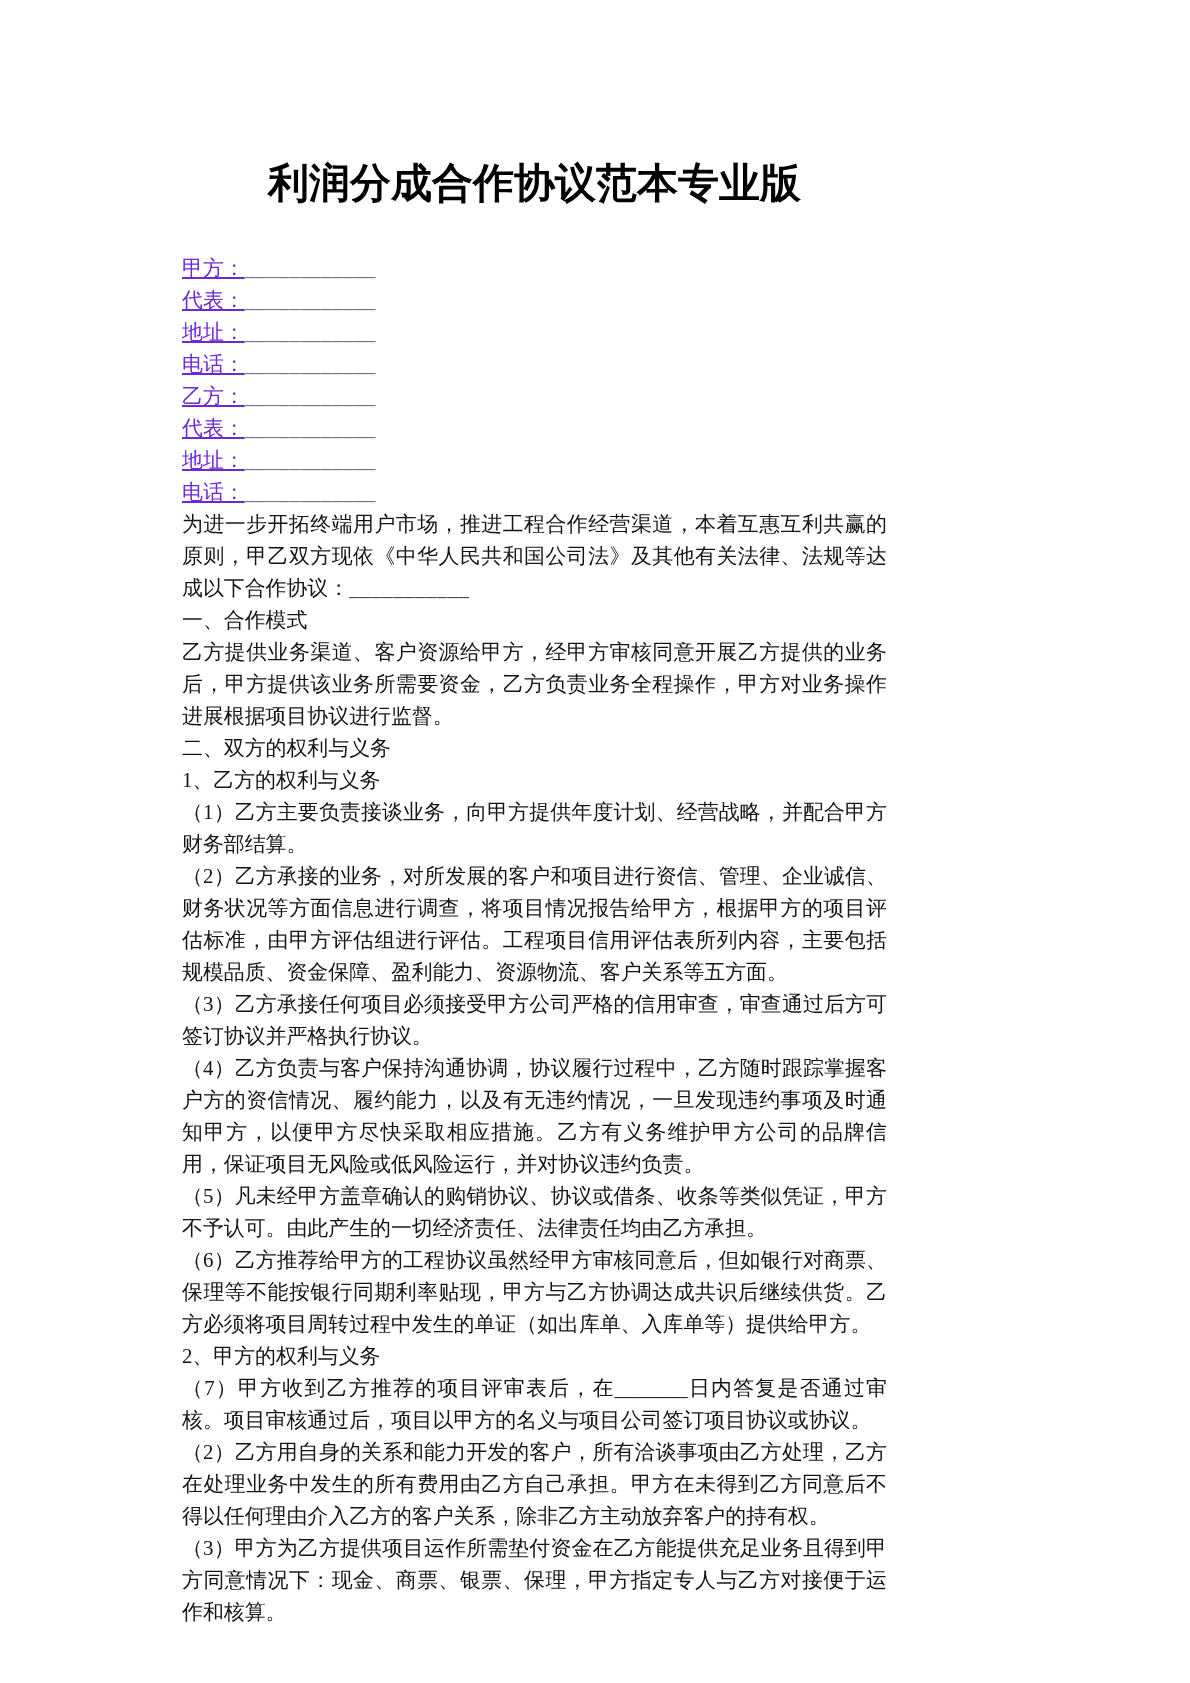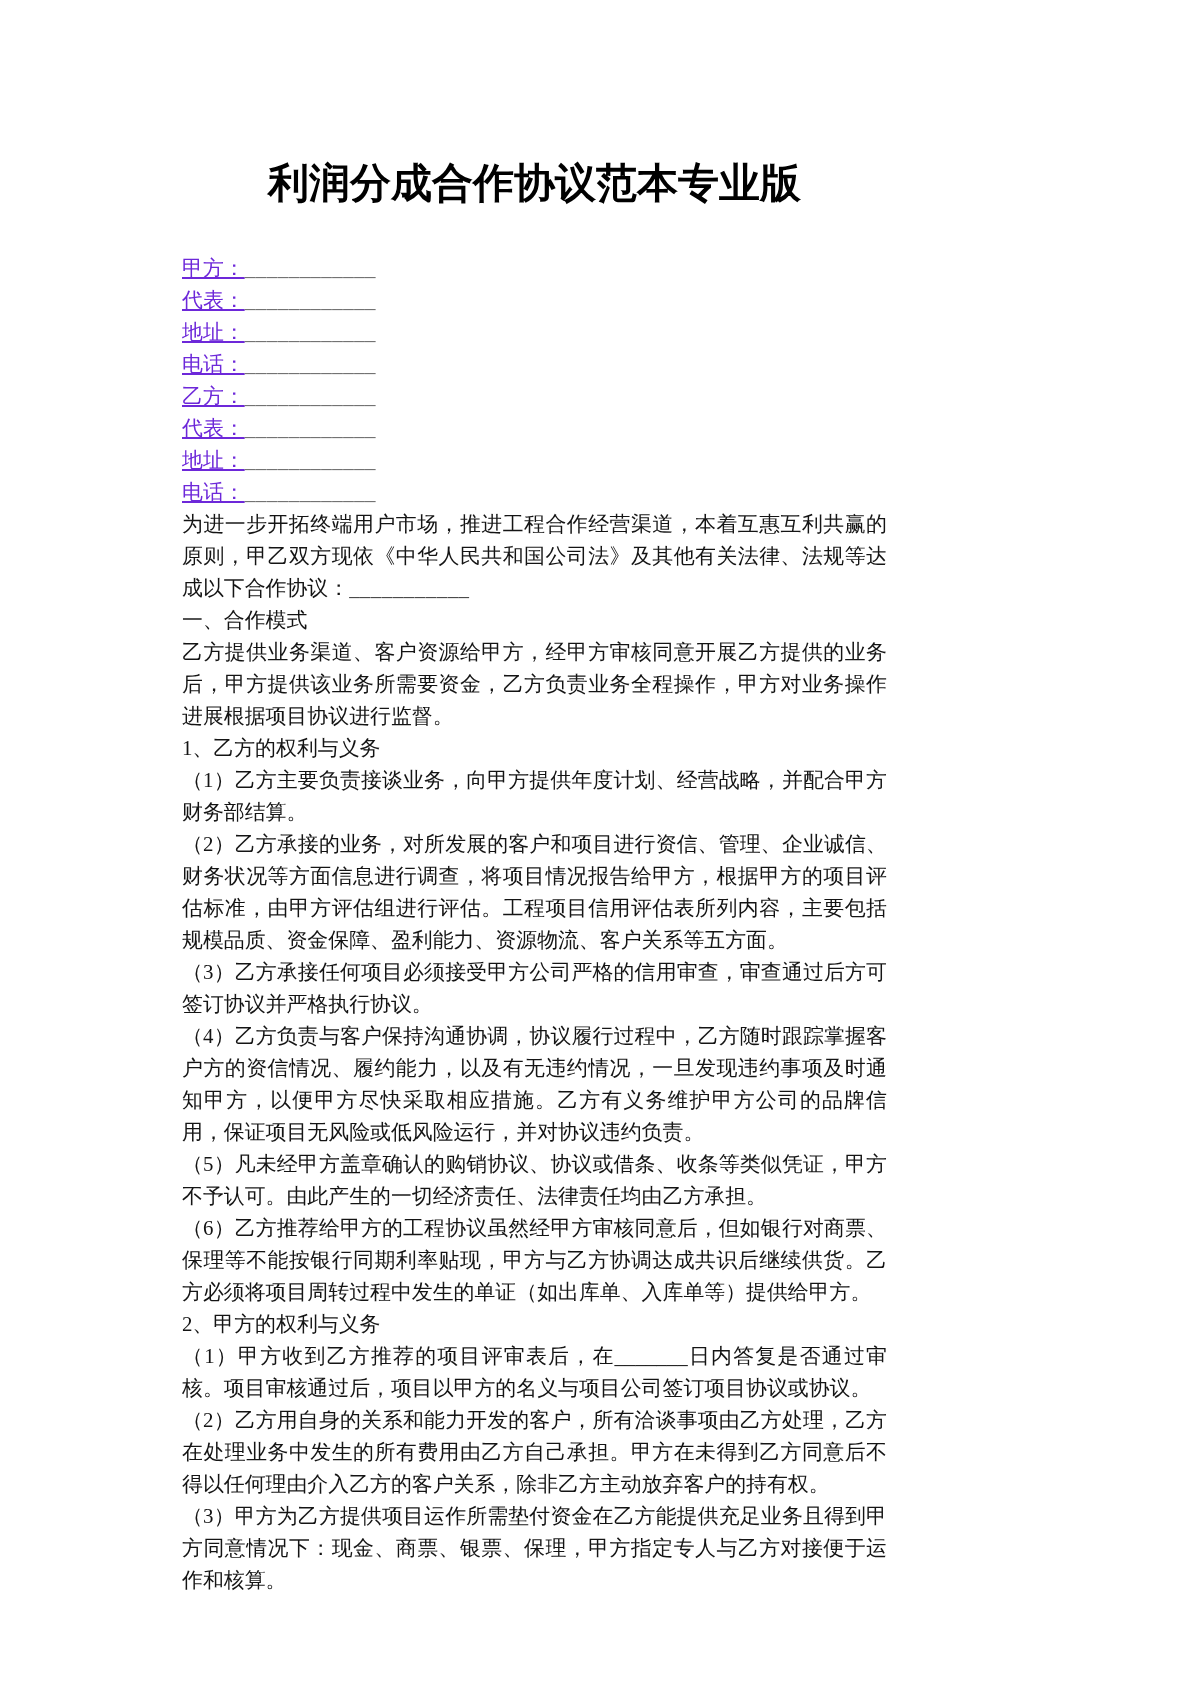--- a/index.html
+++ b/index.html
@@ -74,25 +74,26 @@
     </div>
     <div class="field">
       <span class="label">电话：</span><span class="blank">____________</span>
     </div>
   </div>
 
   <p class="para"><span>为进一步开拓终端用户市场，推进工程合作经营渠道，本着互惠互利共赢的原则，甲乙双方现依《中华人民共和国公司法》及其他有关法律、法规等达成以下合作协议：</span><span class="blank-dark">________</span><wbr><span class="blank-dark">___</span></p>
 
   <p class="para">一、合作模式</p>
   <p class="para">乙方提供业务渠道、客户资源给甲方，经甲方审核同意开展乙方提供的业务后，甲方提供该业务所需要资金，乙方负责业务全程操作，甲方对业务操作进展根据项目协议进行监督。</p>
+  <p class="para">二、双方的权利与义务</p>
   <p class="para">1、乙方的权利与义务</p>
   <p class="para">（1）乙方主要负责接谈业务，向甲方提供年度计划、经营战略，并配合甲方财务部结算。</p>
   <p class="para">（2）乙方承接的业务，对所发展的客户和项目进行资信、管理、企业诚信、财务状况等方面信息进行调查，将项目情况报告给甲方，根据甲方的项目评估标准，由甲方评估组进行评估。工程项目信用评估表所列内容，主要包括规模品质、资金保障、盈利能力、资源物流、客户关系等五方面。</p>
   <p class="para">（3）乙方承接任何项目必须接受甲方公司严格的信用审查，审查通过后方可签订协议并严格执行协议。</p>
   <p class="para">（4）乙方负责与客户保持沟通协调，协议履行过程中，乙方随时跟踪掌握客户方的资信情况、履约能力，以及有无违约情况，一旦发现违约事项及时通知甲方，以便甲方尽快采取相应措施。乙方有义务维护甲方公司的品牌信用，保证项目无风险或低风险运行，并对协议违约负责。</p>
   <p class="para">（5）凡未经甲方盖章确认的购销协议、协议或借条、收条等类似凭证，甲方不予认可。由此产生的一切经济责任、法律责任均由乙方承担。</p>
   <p class="para">（6）乙方推荐给甲方的工程协议虽然经甲方审核同意后，但如银行对商票、保理等不能按银行同期利率贴现，甲方与乙方协调达成共识后继续供货。乙方必须将项目周转过程中发生的单证（如出库单、入库单等）提供给甲方。</p>
   <p class="para">2、甲方的权利与义务</p>
-  <p class="para">（1）甲方收到乙方推荐的项目评审表后，在_______日内答复是否通过审核。项目审核通过后，项目以甲方的名义与项目公司签订项目协议或协议。</p>
+  <p class="para">（7）甲方收到乙方推荐的项目评审表后，在_______日内答复是否通过审核。项目审核通过后，项目以甲方的名义与项目公司签订项目协议或协议。</p>
   <p class="para">（2）乙方用自身的关系和能力开发的客户，所有洽谈事项由乙方处理，乙方在处理业务中发生的所有费用由乙方自己承担。甲方在未得到乙方同意后不得以任何理由介入乙方的客户关系，除非乙方主动放弃客户的持有权。</p>
   <p class="para">（3）甲方为乙方提供项目运作所需垫付资金在乙方能提供充足业务且得到甲方同意情况下：现金、商票、银票、保理，甲方指定专人与乙方对接便于运作和核算。</p>
 
 </div>
 
 </body></html>

